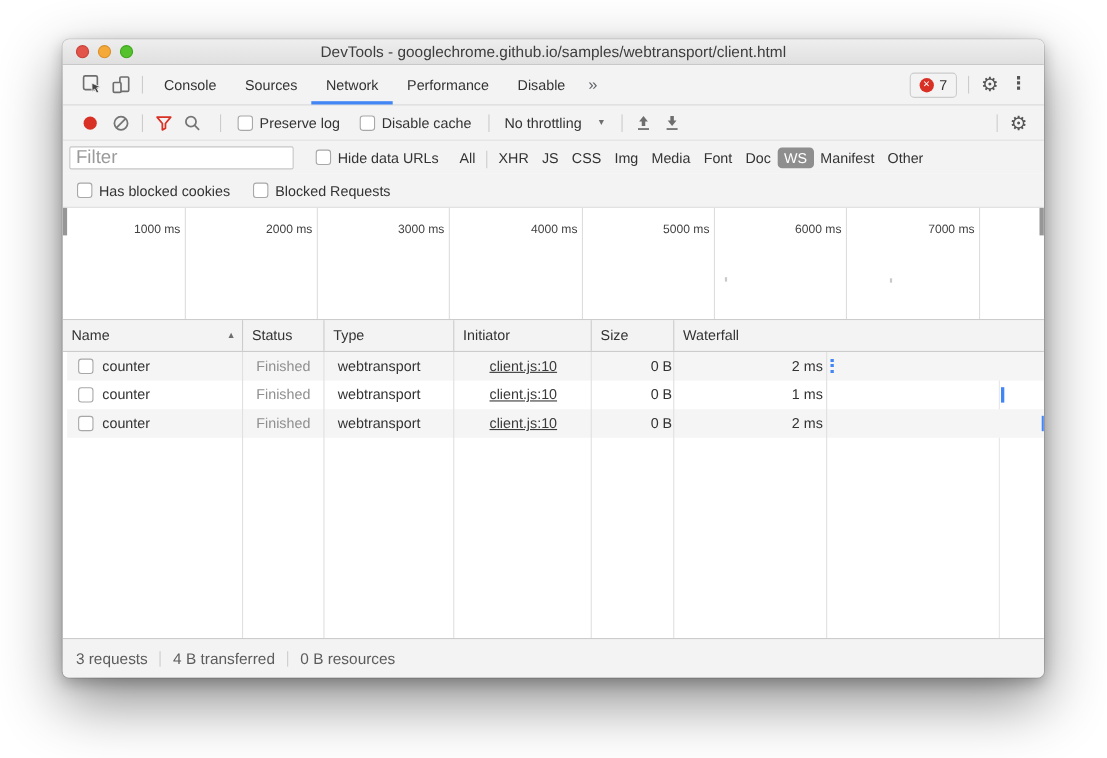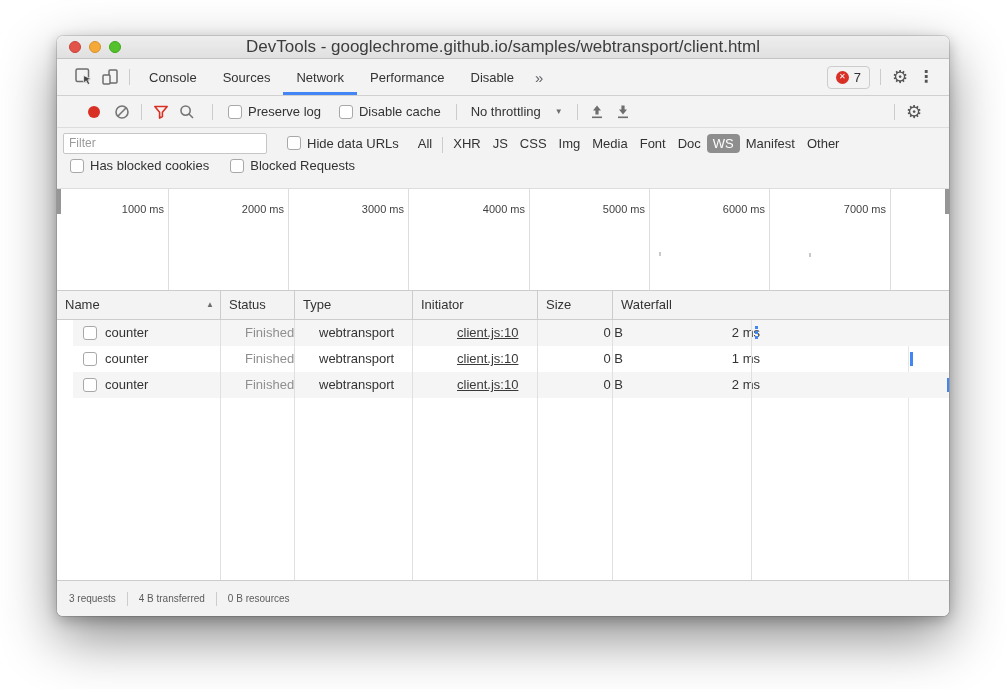--- a/index.html
+++ b/index.html
@@ -10,85 +10,85 @@
        box-shadow:0 22px 55px rgba(0,0,0,.45),0 4px 14px rgba(0,0,0,.25),0 0 0 1px rgba(0,0,0,.12);
        display:flex;flex-direction:column;}
   
   .titlebar{height:22px;flex:0 0 22px;background:linear-gradient(#eeeeee,#e0e0e0);
        border-bottom:1px solid #c3c3c3;position:relative;display:flex;align-items:center;justify-content:center;}
   .traffic{position:absolute;left:12px;top:0;height:22px;display:flex;align-items:center;gap:8px;}
   .light{width:12px;height:12px;border-radius:50%;box-sizing:border-box;}
   .light.red{background:#e2544a;border:1px solid #c94138;}
   .light.yellow{background:#f5a938;border:1px solid #d9912c;}
   .light.green{background:#54c22c;border:1px solid #3fa61d;}
-  .title-text{font-size:17px;color:#3d3d3d;text-align:center;}
+  .title-text{font-size:14px;color:#3d3d3d;text-align:center;}
   
   .tabbar{height:36px;flex:0 0 36px;background:#f3f3f3;border-bottom:1px solid #d0d0d0;
        display:flex;align-items:center;padding:0 10px 0 14px;}
   .icon-btn{display:flex;align-items:center;justify-content:center;width:26px;height:26px;}
   .vsep{width:1px;height:16px;background:#ccc;margin:0 6px;flex:0 0 1px;}
   .tab{font-size:13px;color:#333;padding:0 13px;height:35px;line-height:35px;position:relative;cursor:default;}
   .tab.active::after{content:"";position:absolute;left:0;right:0;bottom:0;height:3px;background:#4285f4;}
   .overflow-chevron{font-size:15px;color:#5f6368;padding:0 8px;}
   .spacer{flex:1;}
   .error-badge{display:flex;align-items:center;gap:5px;border:1px solid #ccc;border-radius:4px;
        padding:3px 8px;margin-right:4px;}
   .error-dot{width:13px;height:13px;border-radius:50%;background:#d93025;color:#fff;font-size:8px;
        font-weight:bold;display:flex;align-items:center;justify-content:center;line-height:1;}
   .error-count{font-size:13px;color:#333;}
   .gear-glyph{font-size:18px;color:#555;line-height:1;}
   .dots-glyph{font-size:16px;color:#555;font-weight:bold;line-height:1;letter-spacing:0;}
   
   .nettoolbar{height:31px;flex:0 0 31px;background:#f3f3f3;border-bottom:1px solid #ddd;
-       display:flex;align-items:center;padding:0 22px;}
+       display:flex;align-items:center;padding:0 10px;}
   .record-btn{width:12px;height:12px;border-radius:50%;background:#d93025;margin:0 9px;}
   .chk{display:flex;align-items:center;gap:6px;font-size:13px;color:#333;margin:0 9px;}
   .cbox{width:12px;height:12px;border:1px solid #a8a8a8;border-radius:3px;background:#fff;flex:0 0 12px;}
   .throttle{display:flex;align-items:center;gap:14px;font-size:13px;color:#333;margin:0 8px;}
   .caret{font-size:8px;color:#6e6e6e;}
   
   .filterrow{height:30px;flex:0 0 30px;background:#f3f3f3;display:flex;align-items:center;padding:0 6px;}
   .filter-input{width:192px;height:19px;border:1px solid #c6c6c6;border-radius:2px;background:#fff;
-       font-family:inherit;font-size:12px;color:#ef4444;padding:0 5px;outline:none;}
+       font-family:inherit;font-size:17px;color:#ef4444;padding:0 5px;outline:none;}
   .filter-input::placeholder{color:#9a9a9a;}
   .typelist{display:flex;align-items:flex-end;gap:0;margin-left:4px;}
   .typeitem{font-size:13px;color:#333;padding:2px 6px;border-radius:4px;}
   .typeitem.active{background:#8e8e8e;color:#fff;}
   .blockedrow{height:30px;flex:0 0 30px;background:#f3f3f3;border-bottom:1px solid #ddd;
-       display:flex;align-items:flex-start;padding:0 4px;}
+       display:flex;align-items:center;padding:0 4px;}
   
   .overview{height:101px;flex:0 0 101px;background:#fff;border-bottom:1px solid #ccc;position:relative;}
   .ov-line{position:absolute;top:0;bottom:0;width:1px;background:#ddd;}
   .ov-label{position:absolute;top:14px;width:86px;text-align:right;font-size:11px;color:#424242;}
   .ov-handle{position:absolute;top:0;width:4px;height:25px;background:#969696;}
   .ov-mark{position:absolute;width:2px;height:4px;background:#c9c9c9;}
   
   .grid-header{height:28px;flex:0 0 28px;background:#f3f3f3;border-bottom:1px solid #ccc;display:flex;font-size:13px;color:#333;}
   .hcell{box-sizing:border-box;border-right:1px solid #ccc;line-height:28px;padding-left:8px;display:flex;align-items:center;}
   .hcell:last-child{border-right:none;}
   .c-name{width:164px;}.c-status{width:74px;}.c-type{width:118px;}.c-init{width:125px;}
   .c-size{width:75px;}.c-time{width:139px;}.c-wf{width:197px;}
   .sort-arrow{margin-left:auto;margin-right:6px;font-size:8px;color:#6e6e6e;}
   .grid-body{flex:1;position:relative;background:#fff;overflow:hidden;}
   .col-line{position:absolute;top:0;bottom:0;width:1px;background:#e0e0e0;z-index:3;}
   .wf-gridline{position:absolute;top:0;bottom:0;width:1px;background:#e6e6e6;z-index:1;}
-  .req-row{position:absolute;left:16px;width:892px;height:26px;display:flex;font-size:13px;z-index:2;}
+  .req-row{position:absolute;left:4px;width:892px;height:26px;display:flex;font-size:13px;z-index:2;}
   .req-row.stripe{background:#f5f5f5;}
   .cell{box-sizing:border-box;line-height:26px;padding-left:8px;white-space:nowrap;overflow:hidden;}
   .cell.name{display:flex;align-items:center;gap:8px;padding-left:10px;}
   .cell.status{color:#8f8f8f;}
   .cell.right{text-align:right;padding-left:0;}
   .cell.size{padding-right:6px;}
   .cell.time{padding-right:8px;}
   .init-link{color:#3a3a3a;text-decoration:underline;cursor:pointer;margin-left:20px;}
   .wf-bar{position:absolute;width:3px;height:14px;background:#4285f4;z-index:4;}
   .wf-bar.dashed{background:repeating-linear-gradient(to bottom,#4285f4 0 3px,rgba(255,255,255,0) 3px 5px);}
   
   .statusbar{height:35px;flex:0 0 35px;background:#f3f3f3;border-top:1px solid #ccc;
-       display:flex;align-items:center;padding:0 12px;font-size:10px;color:#5c5c5c;}
+       display:flex;align-items:center;padding:0 12px;font-size:14px;color:#5c5c5c;}
   .statusbar .vsep{height:14px;margin:0 11px;}
   svg{display:block;}
 </style>
 </head>
 <body>
 
 <div class="devtools-window">
 
   <div class="titlebar">
     <div class="traffic">

